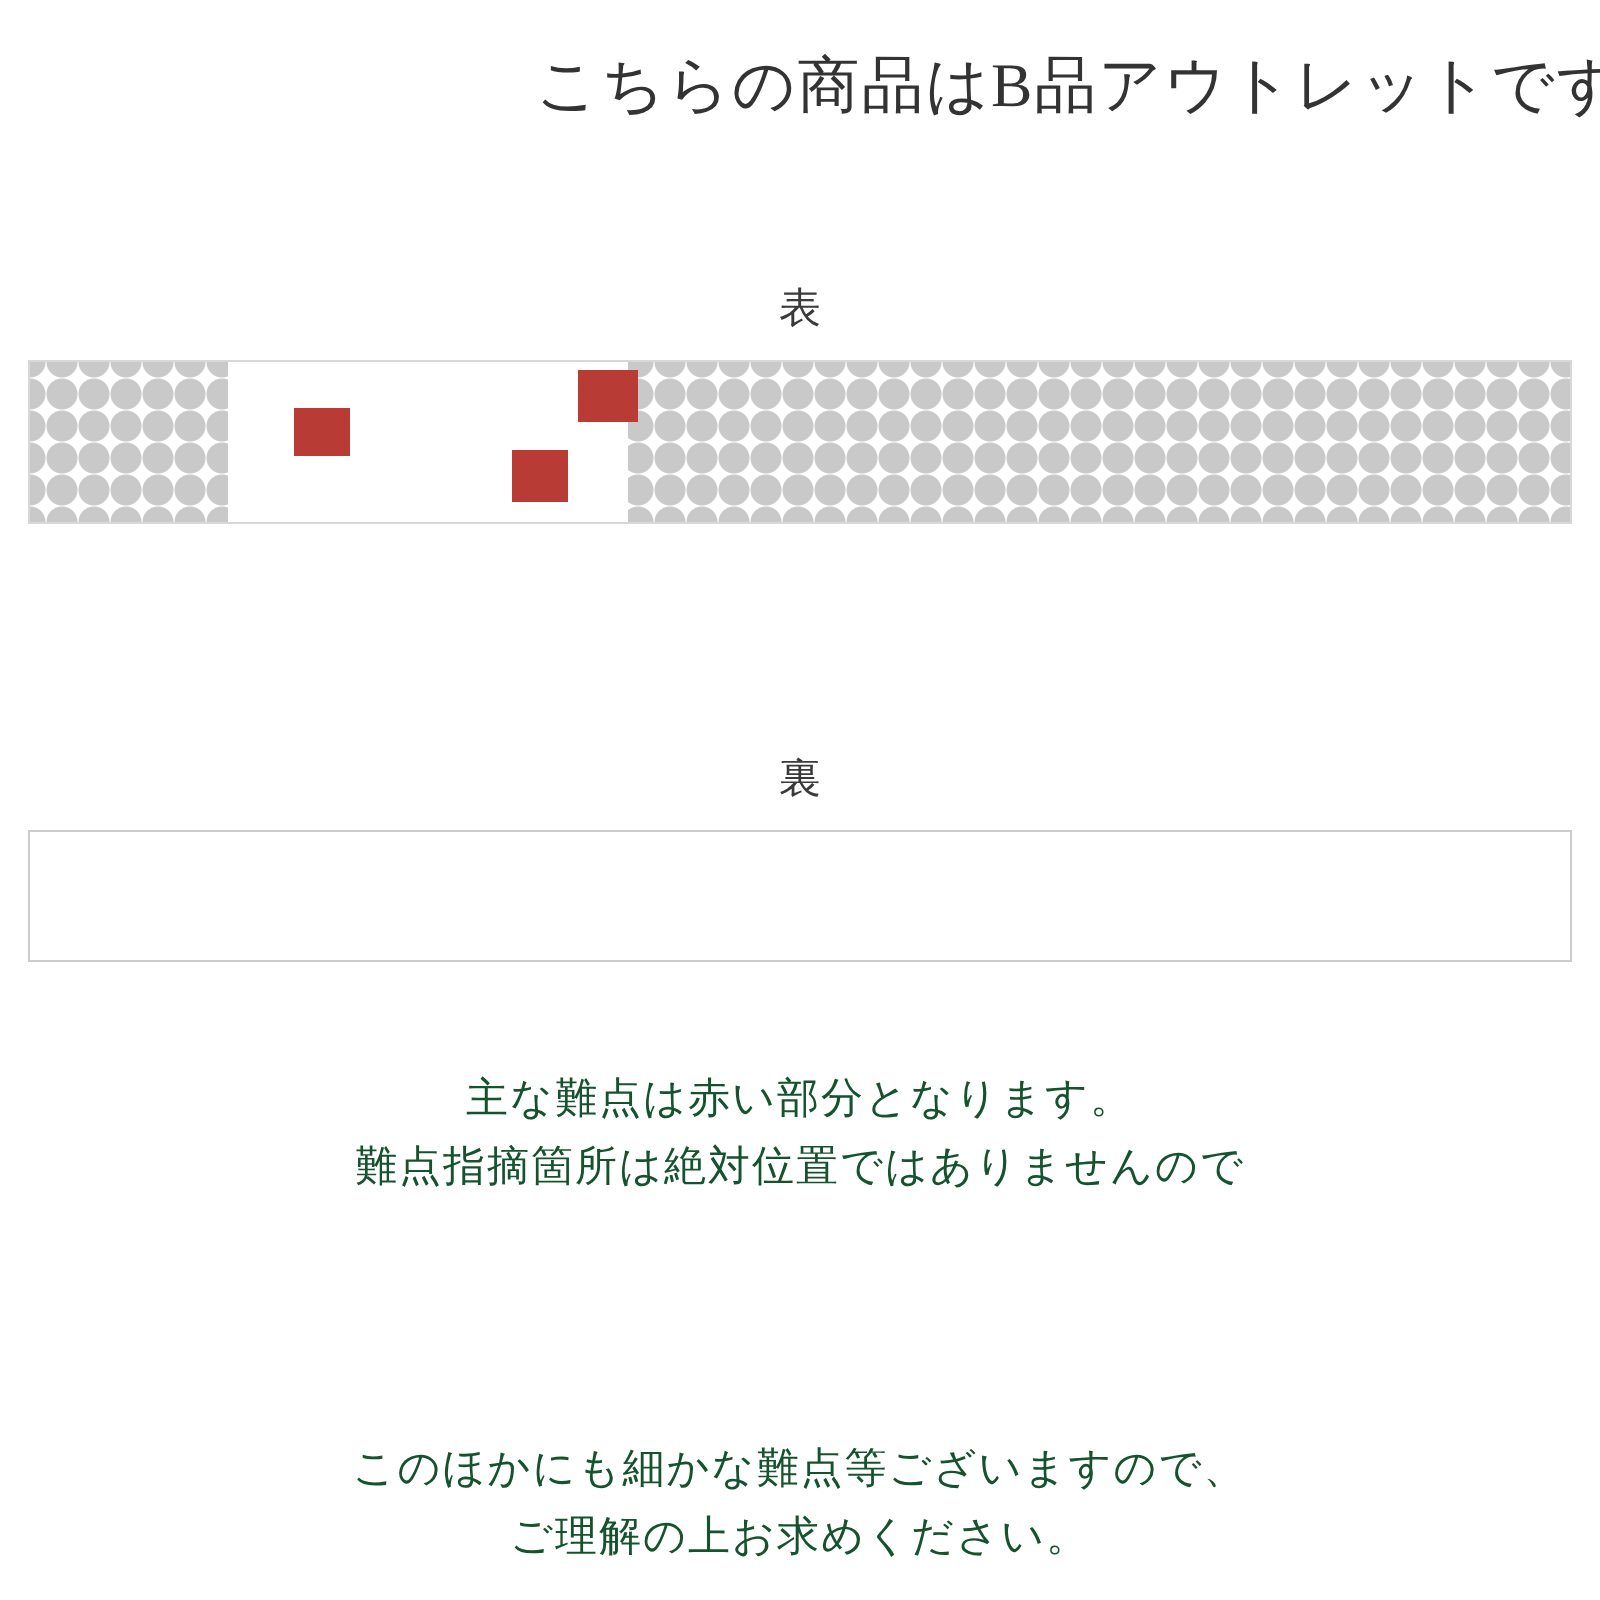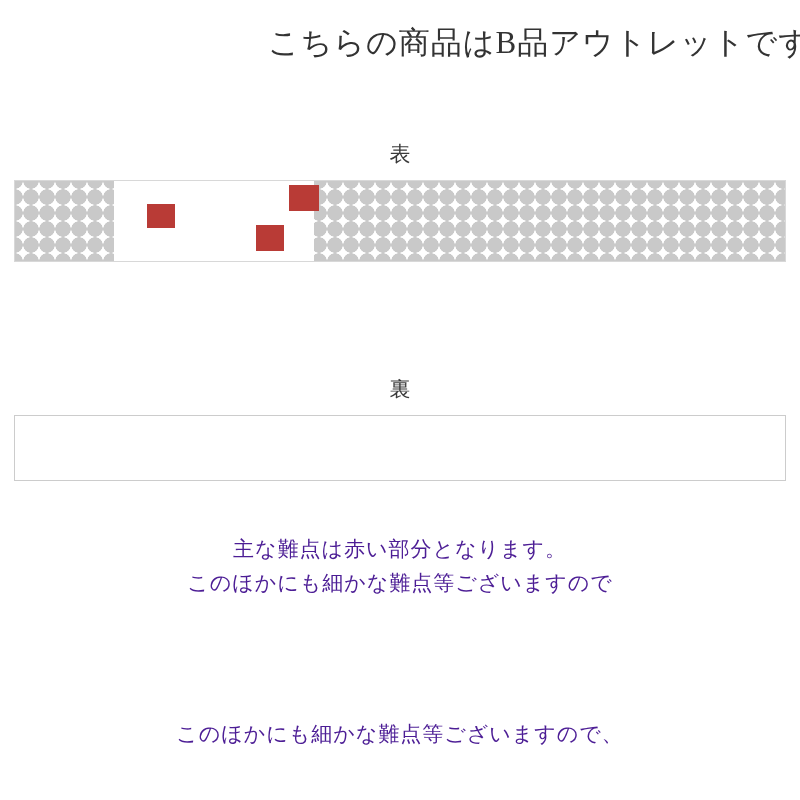--- a/index.html
+++ b/index.html
@@ -83,21 +83,21 @@
     border: 1px solid #cccccc;
     background: #ffffff;
   }
   .note {
     position: absolute;
     left: 0;
     width: 800px;
     text-align: center;
     font-size: 21px;
     line-height: 34px;
-    color: #4c1d95;
+    color: #14532d;
   }
   .note-1 { top: 532px; }
   .note-2 { top: 717px; }
   .note div { letter-spacing: 1px; }
 </style>
 </head>
 <body>
 
 <div class="page">
 
@@ -111,20 +111,21 @@
     <div class="flaw" style="left: 241px; top: 44px; width: 28px; height: 26px; background: rgb(185, 59, 54);"></div>
     <div class="flaw" style="left: 274px; top: 4px; width: 30px; height: 26px; background: rgb(185, 59, 54);"></div>
   </div>
 
   <div class="side-label label-back">裏</div>
 
   <div class="strip-back"></div>
 
   <div class="note note-1">
     <div>主な難点は赤い部分となります。</div>
-    <div>このほかにも細かな難点等ございますので</div>
+    <div>難点指摘箇所は絶対位置ではありませんので</div>
   </div>
 
   <div class="note note-2">
     <div>このほかにも細かな難点等ございますので、</div>
+    <div>ご理解の上お求めください。</div>
   </div>
 
 </div>
 
 </body></html>

